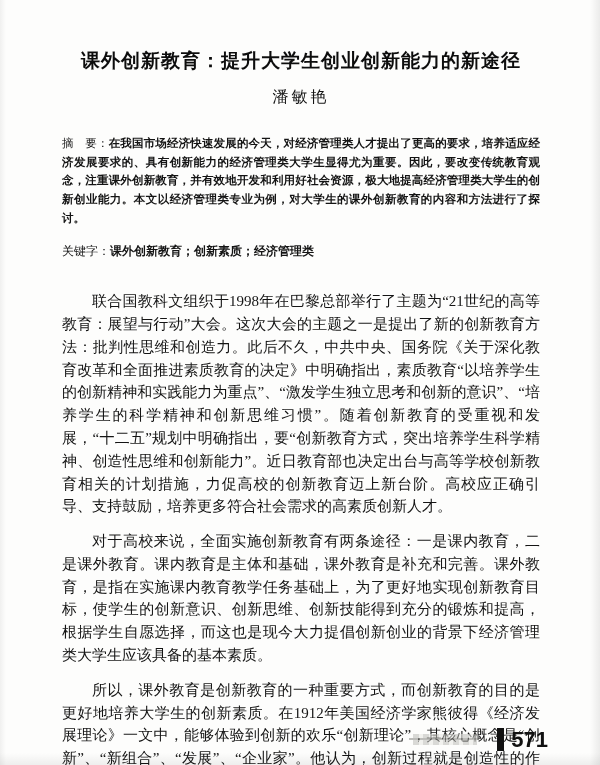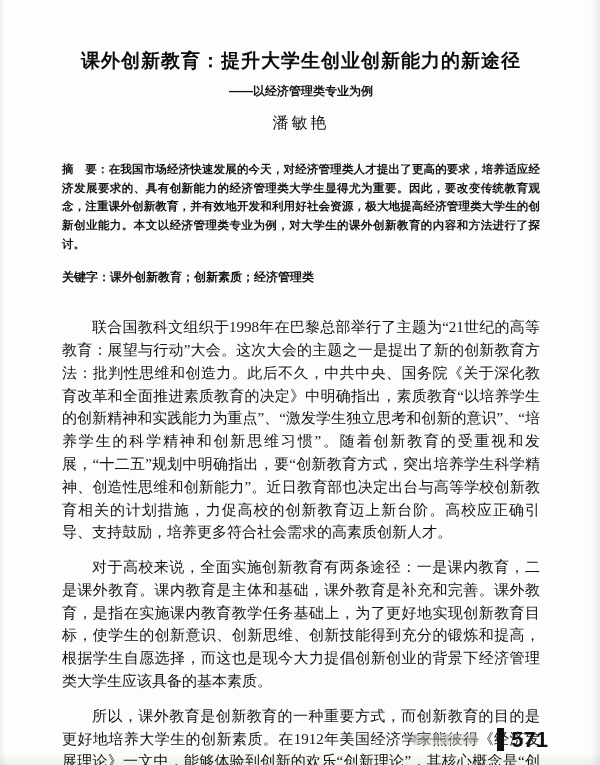--- a/index.html
+++ b/index.html
@@ -46,21 +46,21 @@
   .abstract{
     margin:26px 0 0 0;
     font-family:"Liberation Sans","DejaVu Sans",sans-serif;
     font-weight:700;
     font-size:11.5px;
     line-height:1.62;
     text-align:justify;
     word-break:break-all;
   }
   .abstract .label, .keywords .label{
-    font-weight:700;
+    font-weight:400;
   }
   .keywords{
     margin:16px 0 0 0;
     font-family:"Liberation Sans","DejaVu Sans",sans-serif;
     font-weight:700;
     font-size:12px;
     word-break:break-all;
   }
   .body-para{
     margin:0;
@@ -112,21 +112,20 @@
     color:#111;
   }
 </style>
 </head>
 <body>
 
 <div class="page">
 
   <h1 class="title">课外创新教育：提升大学生创业创新能力的新途径</h1>
 
-  <div class="subtitle">——以经济管理类专业为例</div>
 
   <div class="author">潘敏艳</div>
 
   <p class="abstract">
     <span class="label">摘　要：</span><span>在我国市场经济快速发展的今天，对经济管理类人才提出了更高的要求，培养适应经济发展要求的、具有创新能力的经济管理类大学生显得尤为重要。因此，要改变传统教育观念，注重课外创新教育，并有效地开发和利用好社会资源，极大地提高经济管理类大学生的创新创业能力。本文以经济管理类专业为例，对大学生的课外创新教育的内容和方法进行了探讨。</span>
   </p>
 
   <p class="keywords">
     <span class="label">关键字：</span><span>课外创新教育；创新素质；经济管理类</span>
   </p>

